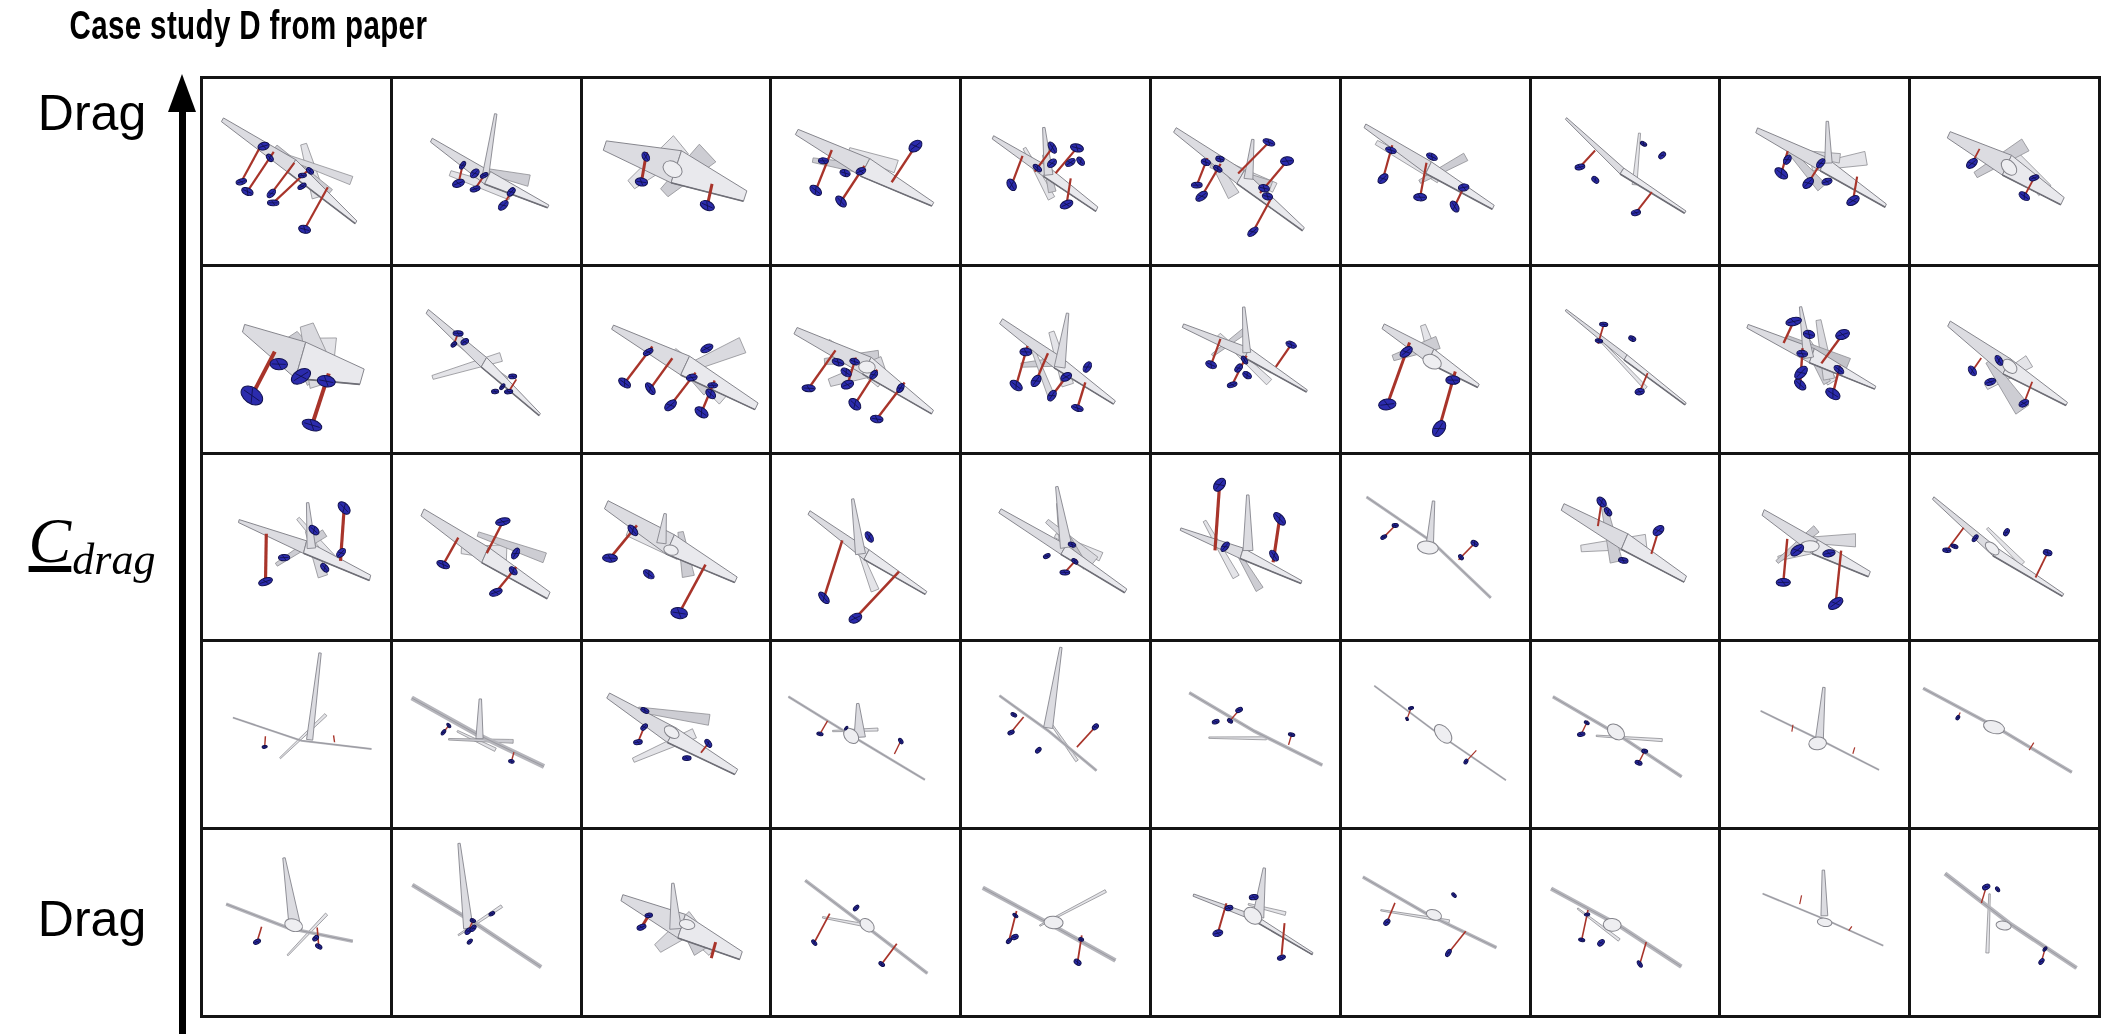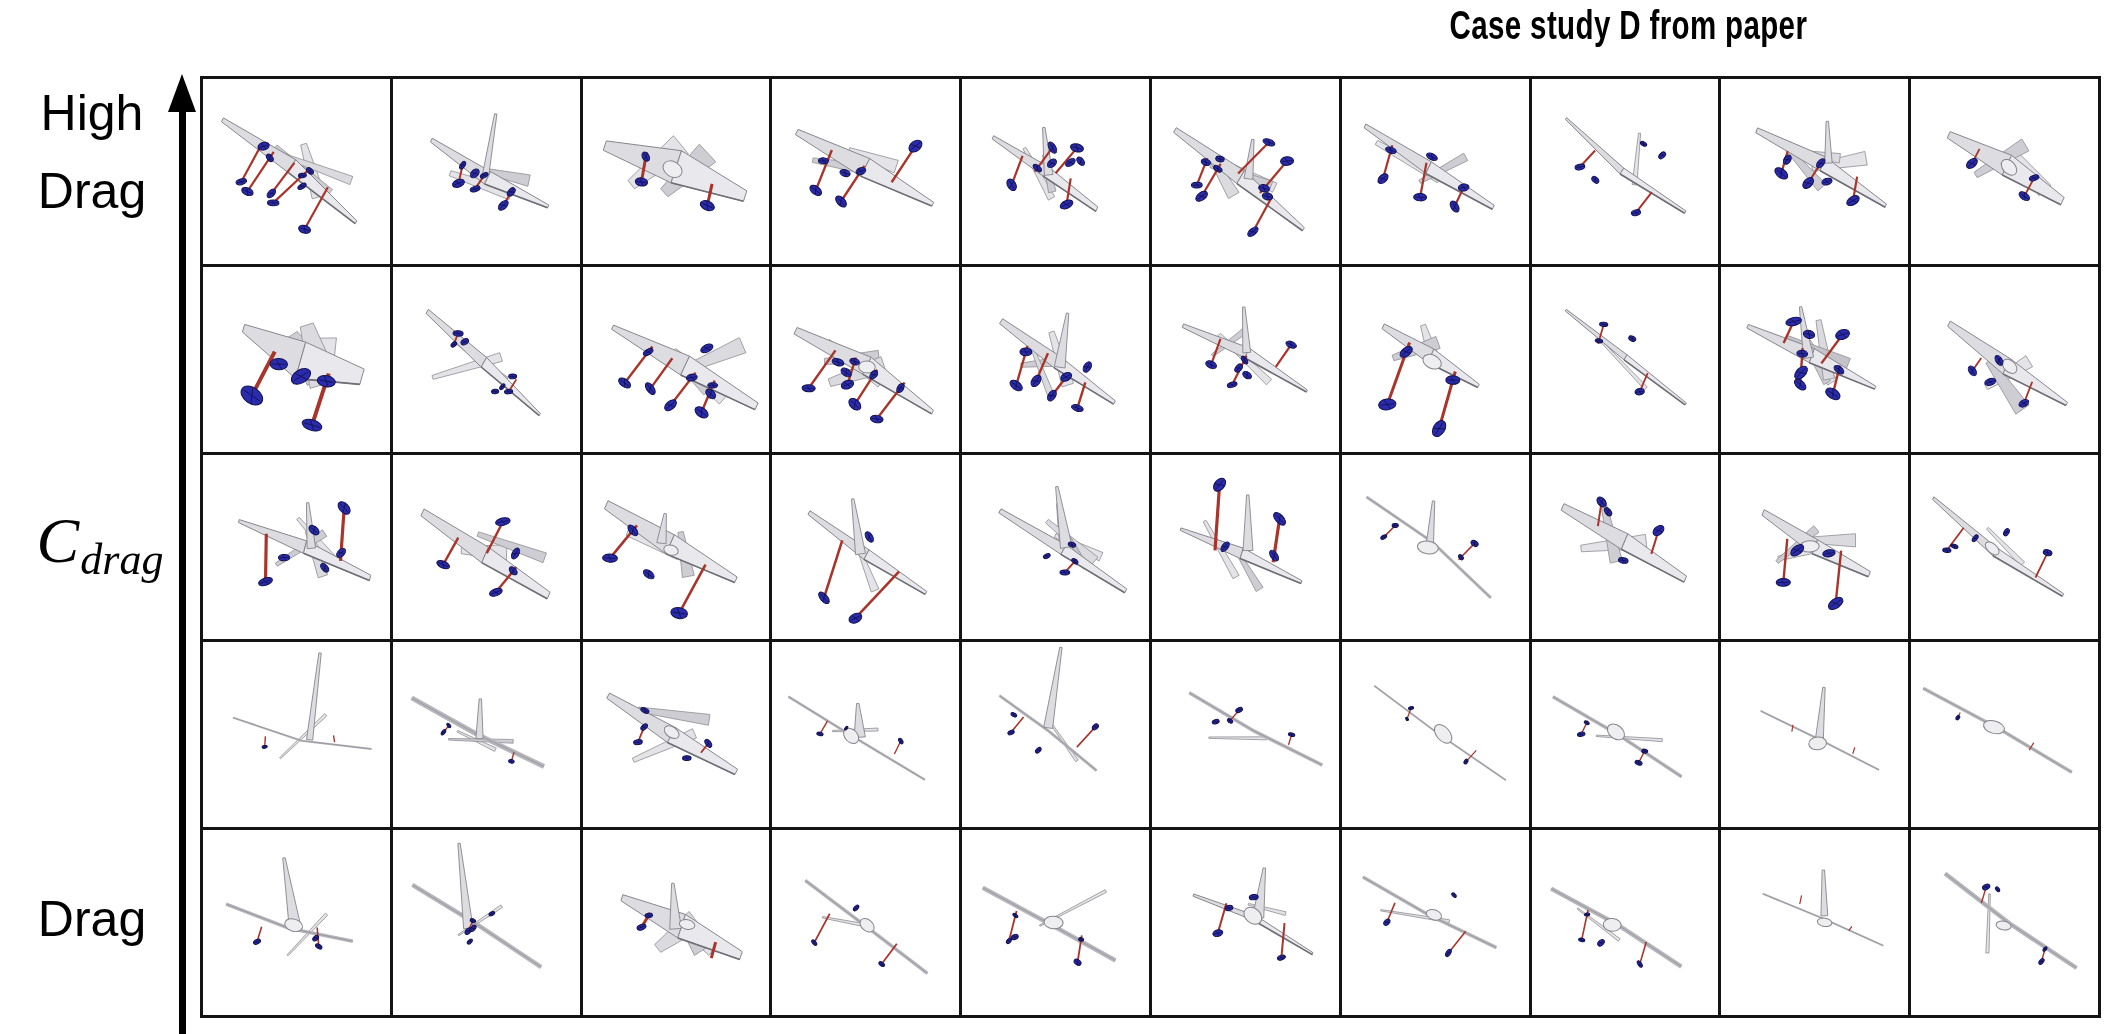--- a/index.html
+++ b/index.html
@@ -1,30 +1,30 @@
 <!DOCTYPE html>
 <html><head>
 <meta charset="utf-8">
 <style>
   html,body{margin:0;padding:0}
   body{
     width:2112px;height:1034px;position:relative;background:#fff;
     font-family:"Liberation Sans",sans-serif;overflow:hidden;color:#000;
   }
-  .title-wrap{position:absolute;left:11px;top:2px;width:1866px;text-align:right}
+  .title-wrap{position:absolute;left:0;top:2px;width:1866px;text-align:left}
   .title-text{
     display:inline-block;font-size:41px;font-weight:600;white-space:nowrap;
     transform:scaleX(0.72);transform-origin:center;letter-spacing:0.5px;
   }
   .label{position:absolute;left:6px;width:172px;text-align:center;font-size:50px;line-height:78px}
   .label-high{top:74px}
   .label-low{top:880px}
   .cdrag{
-    position:absolute;left:14px;top:496px;width:172px;text-align:center;
-    font-family:"Liberation Serif",serif;font-style:italic;font-size:64px;line-height:90px;
+    position:absolute;left:6px;top:496px;width:172px;text-align:center;
+    font-family:"Liberation Serif",serif;font-style:italic;font-size:64px;line-height:90px;text-decoration:underline;
   }
   .cdrag .sub{font-size:44px;position:relative;top:12px;margin-left:1px}
   .arrow-line{position:absolute;left:179px;top:108px;width:7px;height:926px;background:#000}
   .arrow-head{
     position:absolute;left:168px;top:74px;width:0;height:0;
     border-left:14.5px solid transparent;border-right:14.5px solid transparent;
     border-bottom:38px solid #000;
   }
   .grid{
     position:absolute;left:200px;top:76px;width:1901px;height:942px;
@@ -35,21 +35,20 @@
   .cell svg{display:block;width:100%;height:100%}
 </style>
 </head>
 <body>
 
 <div class="title-wrap">
   <span class="title-text">Case study D from paper</span>
 </div>
 
 <div class="label label-high">
-  <div>High</div>
   <div>Drag</div>
 </div>
 
 <div class="cdrag">
   <span>C</span><span class="sub">drag</span>
 </div>
 
 <div class="label label-low">
   <div>Drag</div>
 </div>

